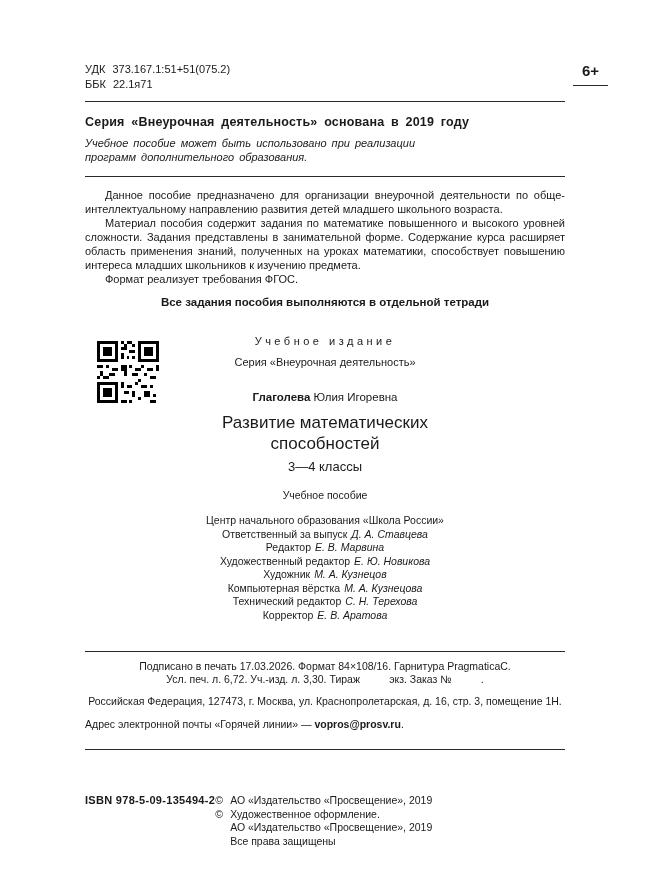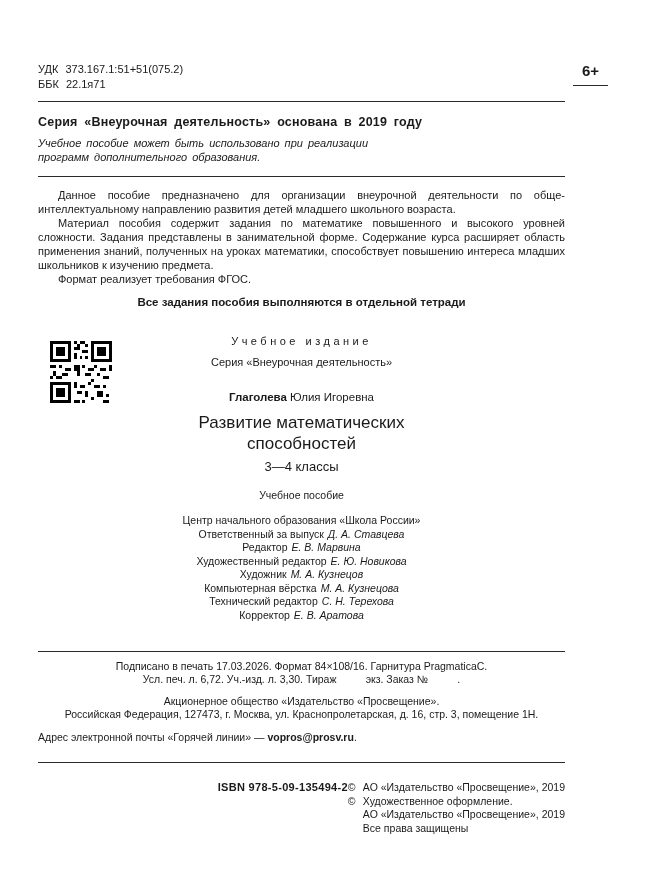--- a/index.html
+++ b/index.html
@@ -6,21 +6,21 @@
   html,body { background:#ffffff; }
   body {
     width:650px; height:869px;
     font-family:"Liberation Sans", sans-serif;
     color:#1a1a1a;
     -webkit-font-smoothing:antialiased;
   }
   .page {
     position:relative;
     width:650px; height:869px;
-    padding:62px 85px 0 38px;
+    padding:62px 85px 0 85px;
     overflow:hidden;
     background:#fff;
   }
   .hr {
     border:0; border-top:1px solid #2a2a2a;
     width:100%;
   }
 
   
   .codes { font-size:11px; line-height:15px; word-spacing:4px; }
@@ -62,21 +62,21 @@
   .hr3 { margin-top:29px; }
 
   
   .imprint { margin-top:8px; text-align:center; font-size:10.5px; line-height:13px; }
   .imprint-pub { margin-top:9px; text-align:center; font-size:10.5px; line-height:13px; }
   .imprint-email { margin-top:10px; text-align:left; font-size:10.5px; }
   .imprint-email .email { font-weight:bold; }
   .hr4 { margin-top:19px; }
 
   
-  .footer { margin-top:18px; display:flex; justify-content:flex-end; align-items:flex-start; }
+  .footer { margin-top:44px; display:flex; justify-content:flex-start; align-items:flex-start; }
   .isbn { font-size:11px; font-weight:bold; letter-spacing:0.3px; }
   .copyright { font-size:10.5px; line-height:13.5px; }
   .copyright-line { display:flex; }
   .copyright-mark { width:15px; flex:0 0 15px; }
 </style>
 </head>
 <body>
 
 <div class="page">
 
@@ -191,21 +191,20 @@
     </div>
   </div>
 
   <div class="hr hr3"></div>
 
   <div class="imprint">
     <div>Подписано в печать 17.03.2026. Формат 84×108/16. Гарнитура PragmaticaC.</div>
     <div>Усл. печ. л. 6,72. Уч.-изд. л. 3,30. Тираж&nbsp;&nbsp;&nbsp;&nbsp;&nbsp;&nbsp;&nbsp;&nbsp;&nbsp; экз. Заказ №&nbsp;&nbsp;&nbsp;&nbsp;&nbsp;&nbsp;&nbsp;&nbsp;&nbsp; .</div>
   </div>
   <div class="imprint-pub">
-    <div>Акционерное общество «Издательство «Просвещение».</div>
     <div>Российская Федерация, 127473, г. Москва, ул. Краснопролетарская, д. 16, стр. 3, помещение 1Н.</div>
   </div>
   <div class="imprint-email">
     <span>Адрес электронной почты «Горячей линии» — </span><span class="email">vopros@prosv.ru</span><span>.</span>
   </div>
 
   <div class="hr hr4"></div>
 
   <div class="footer">
     <div class="isbn">ISBN 978-5-09-135494-2</div>

